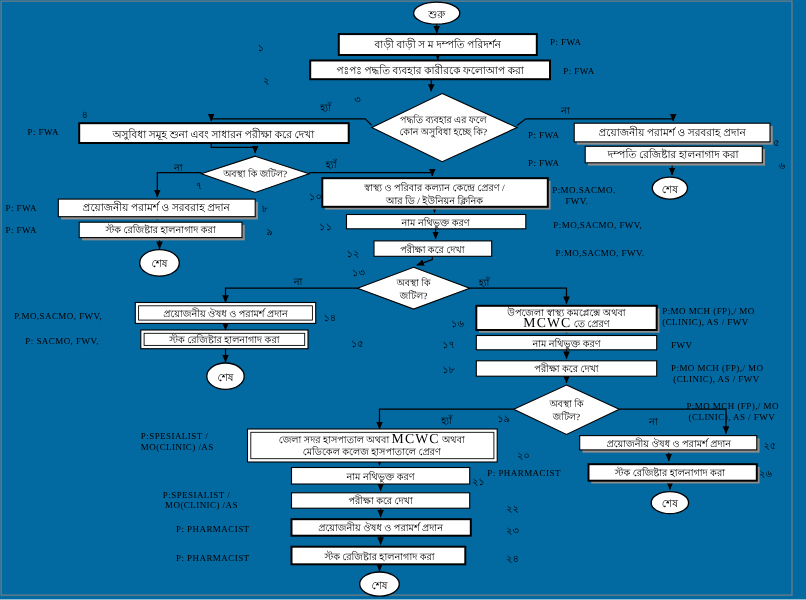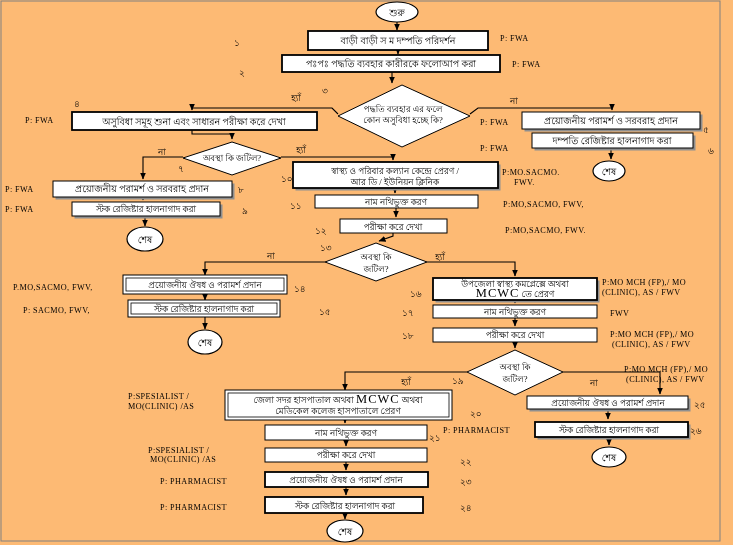--- a/index.html
+++ b/index.html
@@ -1,16 +1,16 @@
 <!DOCTYPE html>
 <html><head>
 <meta charset="utf-8">
 <style>
   html,body{margin:0;padding:0;background:#ffffff;}
-  .stage{width:733px;height:545px;position:relative;background:#fdba74;font-family:"Liberation Serif","DejaVu Serif",serif;}
+  .stage{width:733px;height:545px;position:relative;background:#0369a1;font-family:"Liberation Serif","DejaVu Serif",serif;}
   svg{display:block;}
   text{fill:#000;font-family:"Liberation Serif","DejaVu Serif",serif;}
   .bx{fill:#fff;stroke:#000;stroke-width:1;}
   .bold{stroke-width:1.8;}
   .inner{fill:none;stroke:#000;stroke-width:0.8;}
   .shd{fill:#8f8f8f;stroke:none;}
   .dia{fill:#fff;stroke:#000;stroke-width:1;}
   .oval{fill:#fff;stroke:#000;stroke-width:1.2;}
   .edge{fill:none;stroke:#000;stroke-width:1.1;}
   .btxt{font-size:9.5px;text-anchor:middle;}

